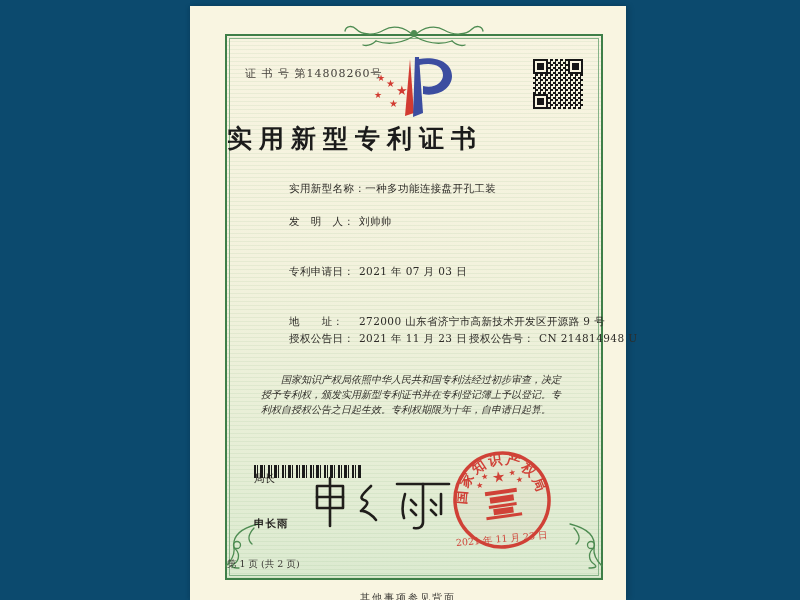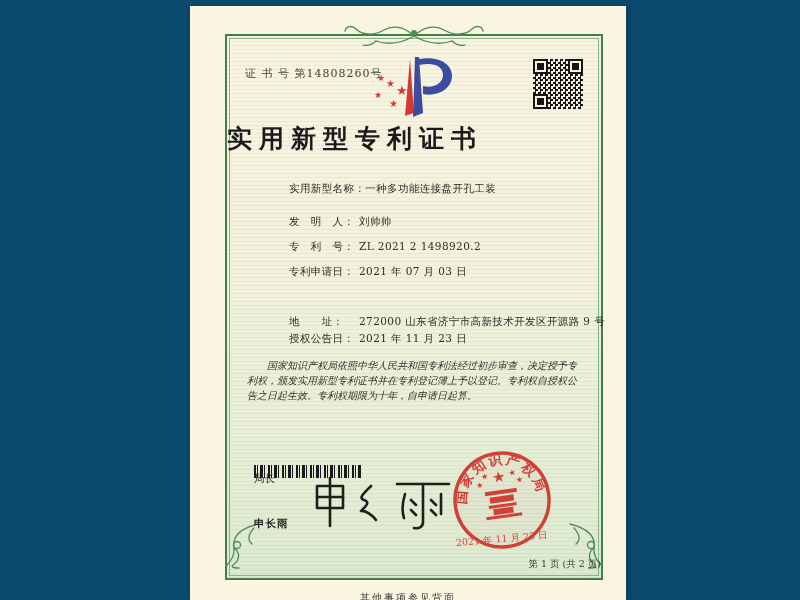--- a/index.html
+++ b/index.html
@@ -22,29 +22,29 @@
   .qr i::after{content:"";position:absolute;inset:2px;background:#161616;}
   .qr .tl{left:0;top:0}.qr .tr{right:0;top:0}.qr .bl{left:0;bottom:0}
   .title{position:absolute;top:86px;left:0;right:0;text-align:left;font-size:25px;font-weight:bold;
          letter-spacing:7px;color:#1b1b1b;white-space:nowrap;}
   .frow{position:absolute;left:18px;right:14px;font-size:10.5px;color:#2e2c28;letter-spacing:.4px;white-space:nowrap;}
   .fr1{top:146px}.fr2{top:179px}.fr3{top:204px}.fr4{top:229px}.fr5{top:254px}.fr6{top:279px}.fr7{top:296px}
   .flabel{display:inline-block;min-width:70px;margin-left:44px;}
   .c2{position:absolute;left:180px;top:0;}
   .paras{position:absolute;left:18px;top:320px;width:340px;font-size:10px;line-height:15px;
          color:#33312c;font-style:italic;}
-  .paras p{margin:2px;text-indent:2em;}
+  .paras p{margin:16px;text-indent:2em;}
   .barcode{position:absolute;left:27px;top:429px;width:108px;height:13px;
       background:repeating-linear-gradient(90deg,#1a1a1a 0 2px,rgba(0,0,0,0) 2px 3px,#1a1a1a 3px 4px,
       rgba(0,0,0,0) 4px 6px,#1a1a1a 6px 9px,rgba(0,0,0,0) 9px 10px,#1a1a1a 10px 11px,rgba(0,0,0,0) 11px 14px);}
   .juzhang{position:absolute;left:27px;top:436px;font-size:10.5px;color:#23211e;}
   .juname{position:absolute;left:27px;top:481px;font-size:10.5px;color:#23211e;letter-spacing:1px;font-weight:bold;}
   .signature{position:absolute;left:78px;top:436px;}
   .seal{position:absolute;left:213px;top:402px;opacity:.93;}
-  .pageno{position:absolute;left:0;right:0;top:522px;text-align:right;font-size:9.5px;color:#3a3834;}
+  .pageno{position:absolute;left:0;right:0;top:522px;text-align:left;font-size:9.5px;color:#3a3834;}
   .note{position:absolute;left:0;right:0;top:578px;text-align:center;font-size:10px;color:#3a3834;letter-spacing:2px;margin-top:7px;}
   .orn-top{position:absolute;left:115px;top:-13px;}
   .orn-bl{position:absolute;left:-3px;top:486px;}
   .orn-br{position:absolute;left:337px;top:486px;transform:scaleX(-1);}
 </style>
 </head>
 <body>
 
 <div class="stage">
   <div class="paper">
@@ -96,31 +96,29 @@
         </div>
 
       <div class="title">实用新型专利证书</div>
 
       <div class="frow fr1">
         <span class="flabel">实用新型名称：</span><span class="fvalue">一种多功能连接盘开孔工装</span>
       </div>
       <div class="frow fr2">
         <span class="flabel">发　明　人：</span><span class="fvalue">刘帅帅</span>
       </div>
-      <div class="frow fr3">
-        <span class="flabel">专　利　号：</span><span class="fvalue">ZL 2021 2 1498920.2</span>
-      </div>
       <div class="frow fr4">
         <span class="flabel">专利申请日：</span><span class="fvalue">2021 年 07 月 03 日</span>
       </div>
       <div class="frow fr6">
         <span class="flabel">地　　址：</span><span class="fvalue">272000 山东省济宁市高新技术开发区开源路 9 号</span>
       </div>
       <div class="frow fr7">
         <span class="flabel">授权公告日：</span><span class="fvalue">2021 年 11 月 23 日</span>
+        <span class="c2"><span class="flabel">授权公告号：</span><span class="fvalue">CN 214814948 U</span></span>
       </div>
 
       <div class="paras">
         <p>国家知识产权局依照中华人民共和国专利法经过初步审查，决定授予专利权，颁发实用新型专利证书并在专利登记簿上予以登记。专利权自授权公告之日起生效。专利权期限为十年，自申请日起算。</p>
       </div>
 
       <div class="barcode"></div>
 
       <div class="juzhang">局长</div>
       <div class="juname">申长雨</div>

